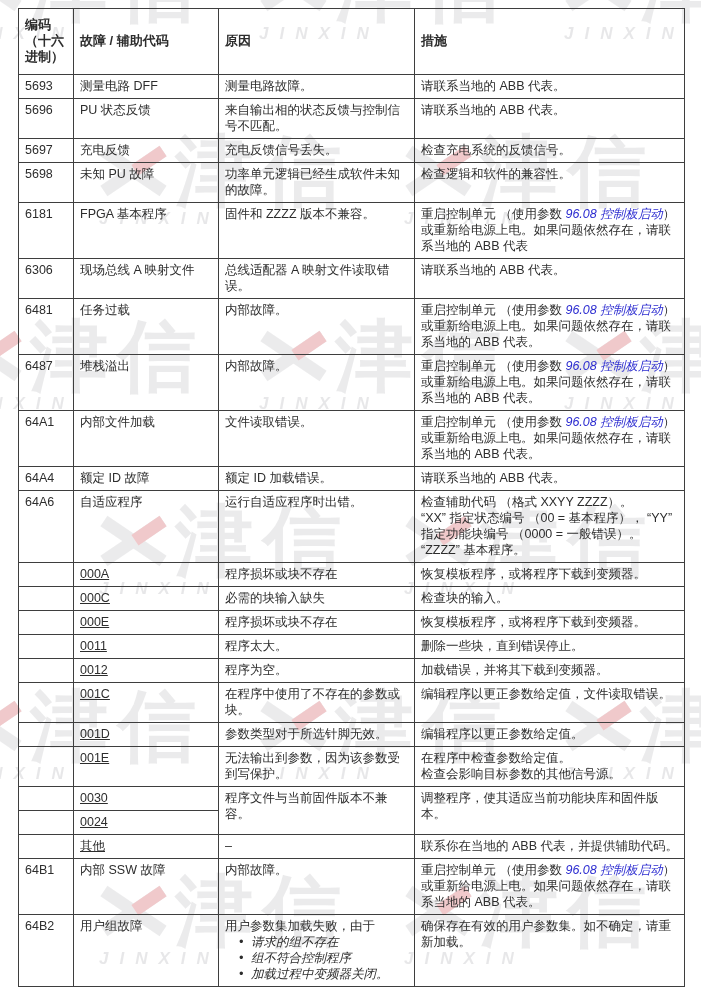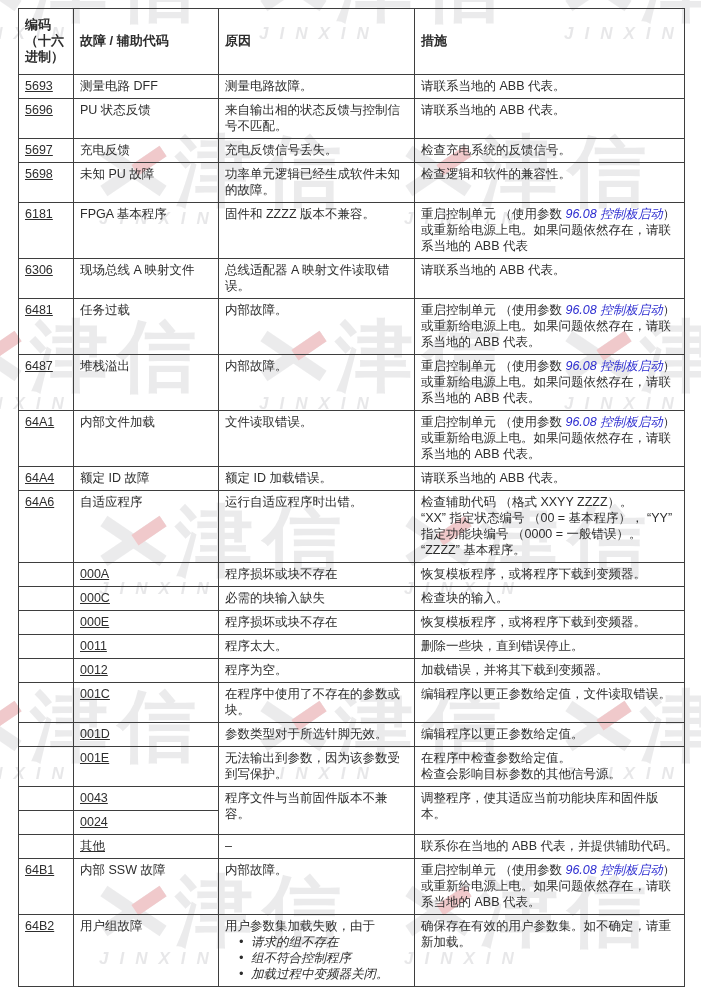--- a/index.html
+++ b/index.html
@@ -30,21 +30,21 @@
     border:1px solid #3e3e3e;
     font-size:12.5px;line-height:16px;
     padding:3px 5px 4px 6px;
     vertical-align:top;text-align:left;
     word-break:break-word;
   }
   table.fault thead th{
     font-weight:bold;font-size:13px;vertical-align:middle;height:58px;
     white-space:pre-line;
   }
-  td.code-cell{font-size:12.5px;text-decoration:underline;}
+  td.code-cell{font-size:12.5px;}
   td.subcode-cell{text-align:right;padding-right:8px;text-decoration:underline;}
   tr.half td{height:16px;}
   .line{margin:0;}
   .bullet-line{padding-left:14px;font-style:italic;}
   .bullet-dot{display:inline-block;width:12px;}
   .param-link{font-style:italic;text-align:center;}
 </style>
 </head>
 <body>
 
@@ -424,21 +424,21 @@
           <td class="rich-cell">
             <div class="line">无法输出到参数，因为该参数受到写保护。</div>
           </td>
           <td class="rich-cell">
             <div class="line">在程序中检查参数给定值。</div>
             <div class="line">检查会影响目标参数的其他信号源。</div>
           </td>
         </tr>
         <tr class="half">
           <td class="code-cell"></td>
-          <td class="subcode-cell">0043</td>
+          <td class="subcode-cell">0030</td>
           <td class="rich-cell" rowspan="2">
             <div class="line">程序文件与当前固件版本不兼容。</div>
           </td>
           <td class="rich-cell" rowspan="2">
             <div class="line">调整程序，使其适应当前功能块库和固件版本。</div>
           </td>
         </tr>
         <tr class="half">
           <td class="code-cell"></td>
           <td class="subcode-cell">0024</td>

